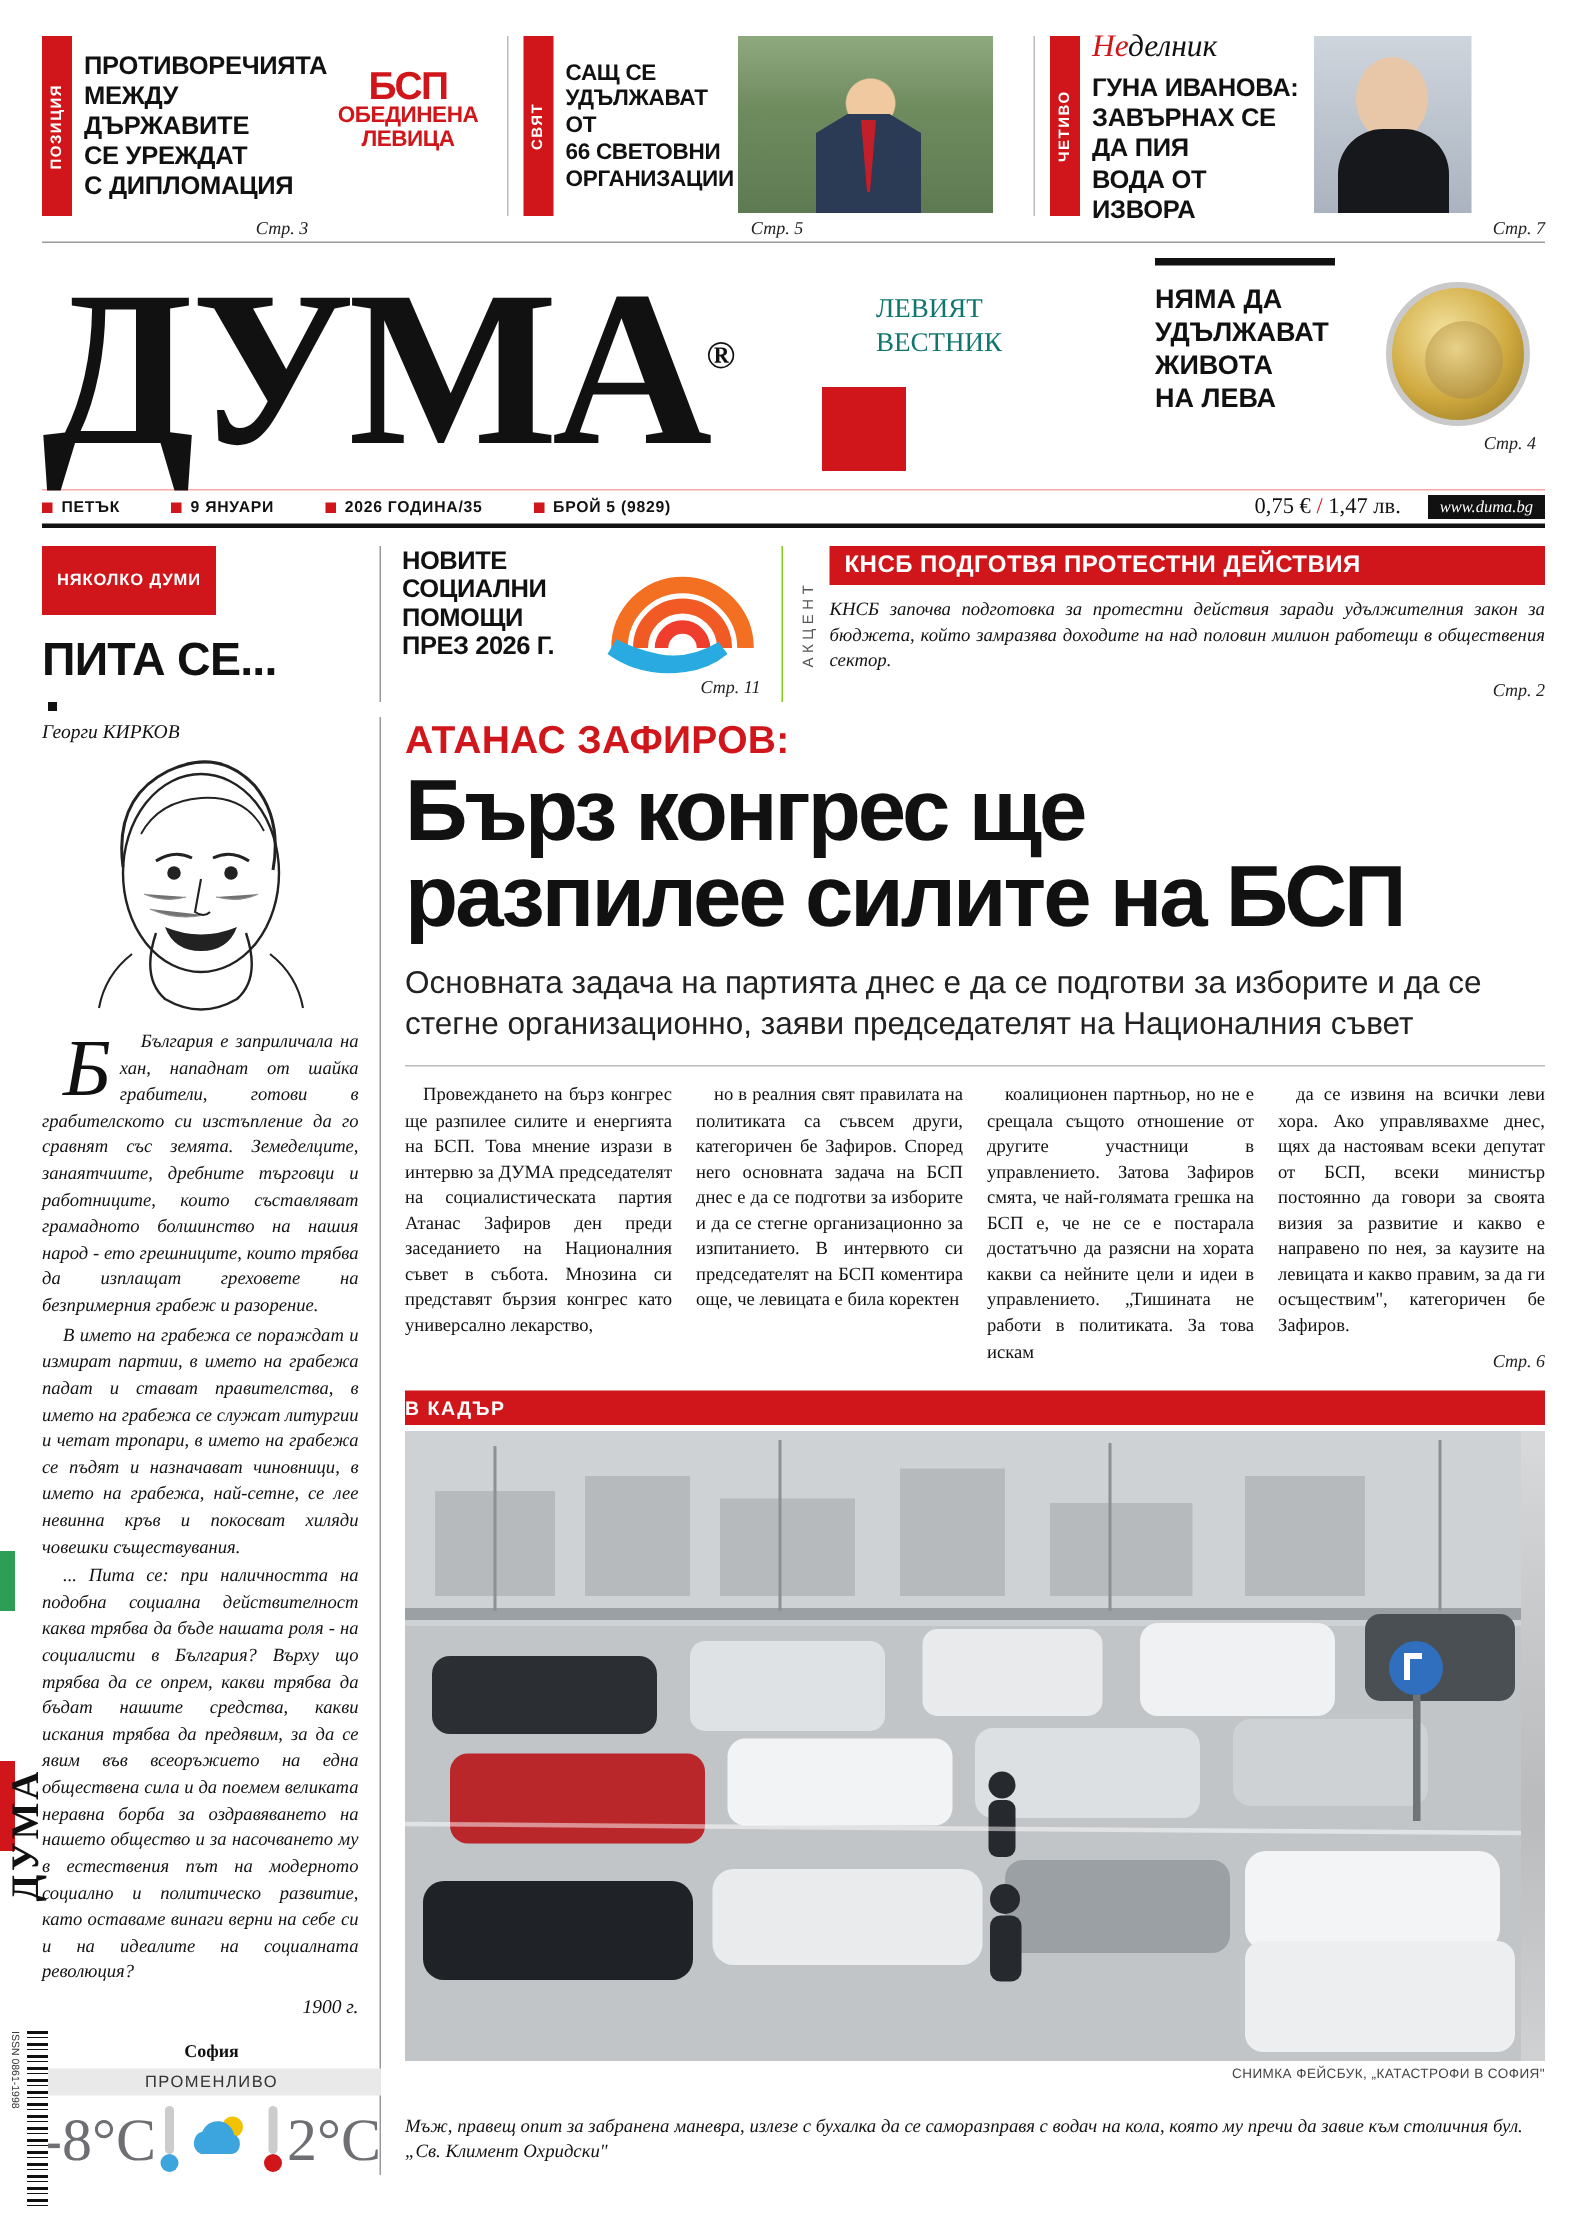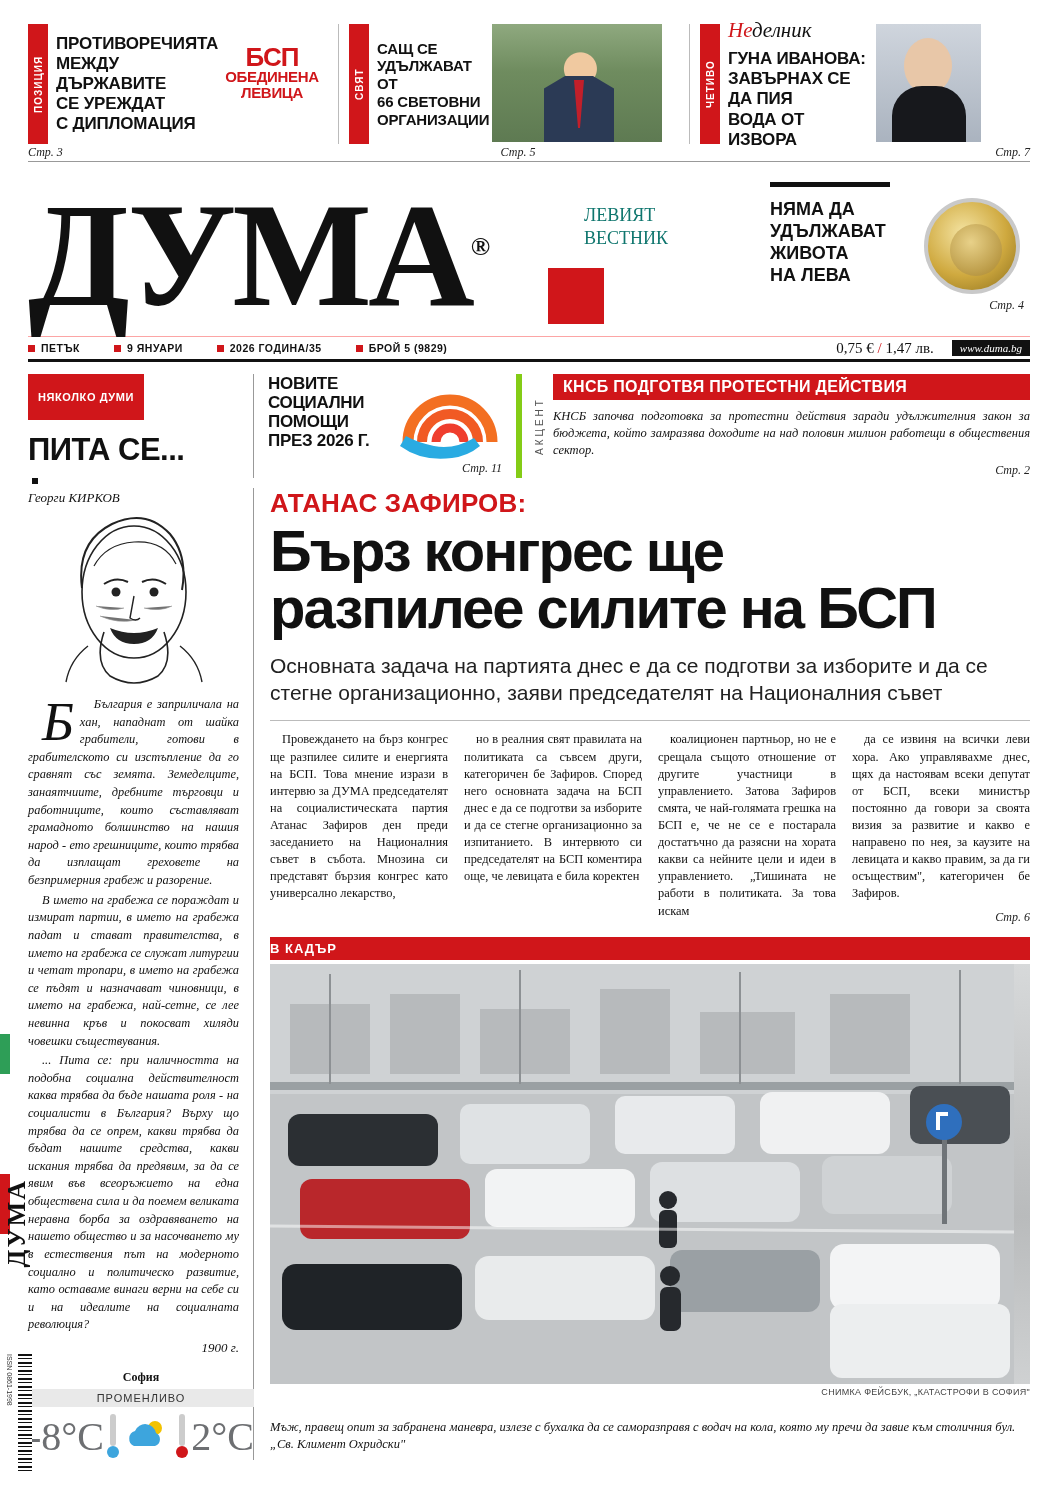--- a/index.html
+++ b/index.html
@@ -58,21 +58,21 @@
     background:linear-gradient(180deg,#cfd5dd 0%,#aab3bf 100%);
     position:relative;overflow:hidden;
   }
   .photo-woman:before{content:"";position:absolute;left:28px;top:14px;width:48px;height:56px;border-radius:50%;background:#e8c7a8;}
   .photo-woman:after{content:"";position:absolute;left:16px;top:62px;width:74px;height:60px;border-radius:30px 30px 0 0;background:#17181c;}
   .page-ref { font-family:"Liberation Serif", serif; font-style:italic; font-size:12px; color:#222; }
   .teaser-refs { display:flex; height:18px; align-items:center; }
   .rule-thin { border-bottom:1px solid #999; }
 
   
-  .masthead { position:relative; height:160px; margin-top:10px; }
+  .masthead { position:relative; height:160px; margin-top:0; }
   .logo {
     font-family:"Liberation Serif", serif; font-weight:bold; font-size:148px; line-height:150px;
     letter-spacing:-4px; color:#111;
   }
   .logo .reg { font-size:26px; vertical-align:super; letter-spacing:0;}
   .logo-sub { position:absolute; left:556px; top:32px; font-family:"Liberation Serif", serif; font-size:18px; line-height:1.25; color:#0f766e;}
   .mh-right { position:absolute; right:0; top:10px; width:280px; }
   .mh-right .bar { height:5px; background:#111; width:120px; margin-left:20px;}
   .mh-right .txt { font-weight:bold; font-size:18px; line-height:1.22; margin-top:12px; margin-left:20px; width:130px;}
   .coin {
@@ -92,21 +92,21 @@
   .infobar .price .red { color:#d0161a; }
   .infobar .site { background:#111; color:#fff; font-size:11px; padding:2px 8px; margin-left:18px; font-family:"Liberation Serif",serif; font-style:italic;}
 
   
   .strip2 { display:flex; margin-top:12px; height:104px; }
   .s2-left { width:226px; padding-right:12px; border-right:1px solid #999;}
   .badge-red { background:#d0161a; color:#fff; font-size:11px; font-weight:bold; padding:17px 10px; display:inline-block; letter-spacing:0.6px;}
   .s2-left h2 { font-size:31px; margin:12px 0 0; font-weight:bold; letter-spacing:-0.5px;}
   .s2-left .dot { width:6px;height:6px;background:#111;margin:10px 0 6px 4px;}
   .s2-left .author { font-family:"Liberation Serif",serif; font-style:italic; font-size:13px;}
-  .s2-mid { width:268px; padding:0 14px; position:relative; border-right:6px solid #84cc16;}
+  .s2-mid { width:268px; padding:0 14px; position:relative; border-right:1px solid #84cc16;}
   .s2-mid .t { font-weight:bold; font-size:17px; line-height:1.12; letter-spacing:-0.3px; }
   .s2-mid .ref { position:absolute; right:14px; bottom:2px;}
   .hand-logo { position:absolute; right:6px; top:6px; width:120px; height:80px;}
   .s2-right { flex:1; padding-left:12px; display:flex;}
   .akcent { writing-mode:vertical-rl; transform:rotate(180deg); font-size:10px; letter-spacing:3px; color:#555; padding:4px 0; text-align:center;}
   .s2-right .box { flex:1; margin-left:8px; }
   .s2-right .hdr { background:#d0161a; color:#fff; font-weight:bold; font-size:16px; padding:4px 10px; letter-spacing:0.3px;}
   .s2-right .lead { font-family:"Liberation Serif",serif; font-style:italic; font-size:12.5px; line-height:1.35; margin-top:8px; text-align:justify;}
   .s2-right .ref { text-align:right; margin-top:4px;}
 
@@ -201,21 +201,21 @@
         </div>
         <div class="ln">ГУНА ИВАНОВА:</div>
         <div class="ln">ЗАВЪРНАХ СЕ ДА ПИЯ</div>
         <div class="ln">ВОДА ОТ ИЗВОРА</div>
       </div>
       <div class="photo-woman"></div>
     </div>
   </div>
 
   <div class="teaser-refs rule-thin">
-    <div class="page-ref" style="width:320px;text-align:left;">Стр. 3</div>
+    <div class="page-ref" style="width:320px;text-align:center;">Стр. 3</div>
     <div class="page-ref" style="width:340px;text-align:center;">Стр. 5</div>
     <div class="page-ref" style="flex:1;text-align:right;">Стр. 7</div>
   </div>
 
   <div class="masthead">
     <div class="logo"><span>ДУМА</span><span class="reg">®</span></div>
     <div class="logo-sub">
       <div>ЛЕВИЯТ</div>
       <div>ВЕСТНИК</div>
     </div>

